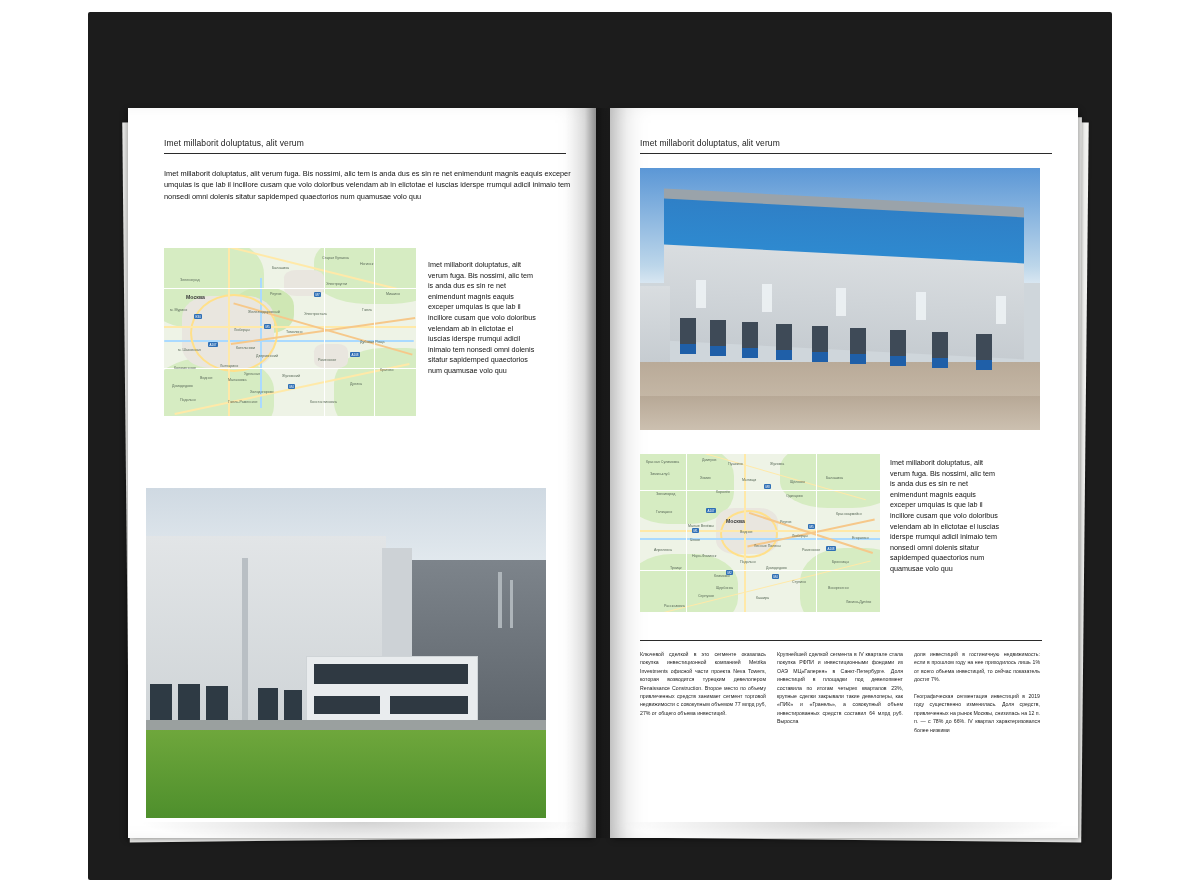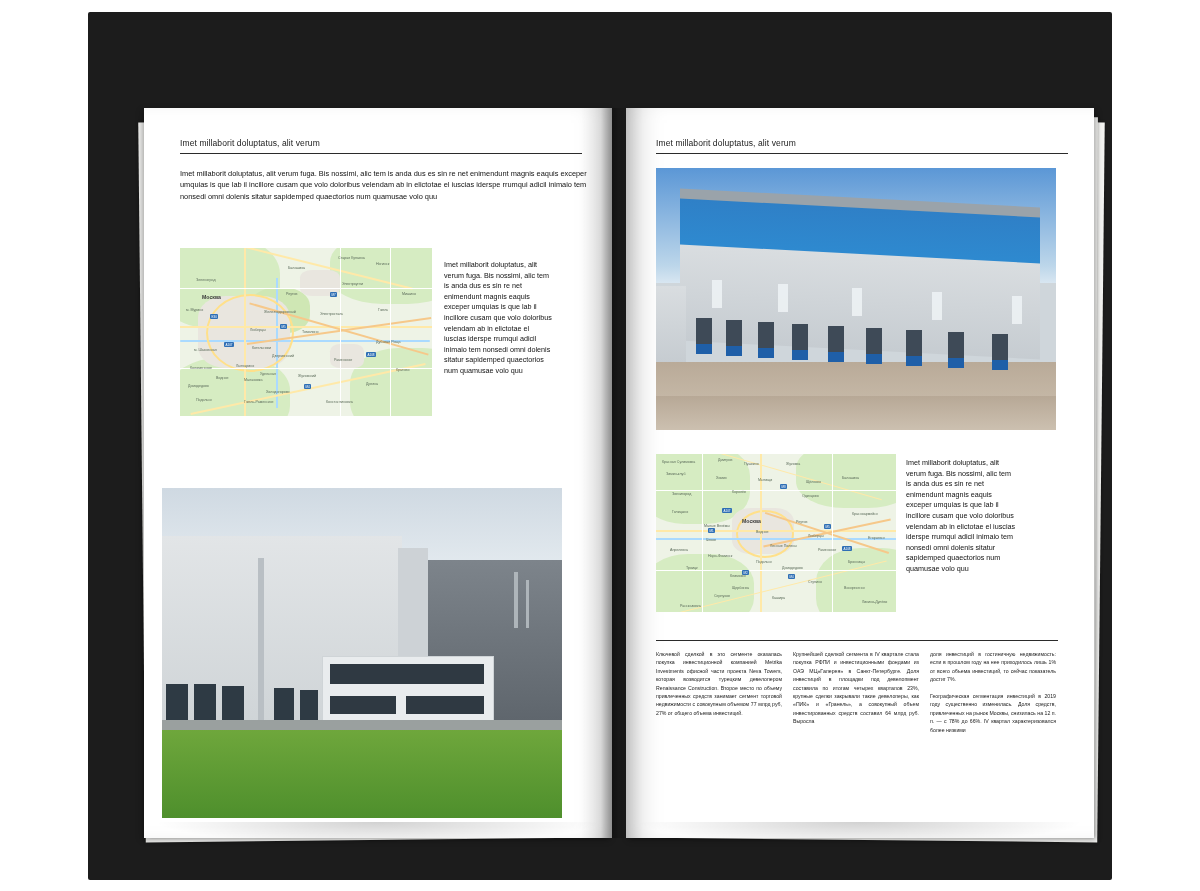--- a/index.html
+++ b/index.html
@@ -13,21 +13,21 @@
 
   
   .backdrop{
     position:absolute;left:88px;top:12px;width:1024px;height:868px;
     background:#1c1c1c;
     border-radius:2px;
   }
 
   
   .spread{
-    position:absolute;left:126px;top:60px;width:990px;height:790px;
+    position:absolute;left:110px;top:60px;width:990px;height:790px;
   }
 
   
   .stack{
     position:absolute;background:#f2f2f0;
   }
   .stack.l1{left:16px;top:60px;width:460px;height:720px;transform:rotate(-0.6deg);box-shadow:0 0 3px rgba(0,0,0,.35);}
   .stack.l2{left:22px;top:56px;width:455px;height:720px;transform:rotate(-0.3deg);box-shadow:0 0 3px rgba(0,0,0,.3);}
   .stack.r1{left:510px;top:60px;width:465px;height:720px;transform:rotate(0.6deg);box-shadow:0 0 3px rgba(0,0,0,.35);}
   .stack.r2{left:505px;top:56px;width:465px;height:720px;transform:rotate(0.3deg);box-shadow:0 0 3px rgba(0,0,0,.3);}

